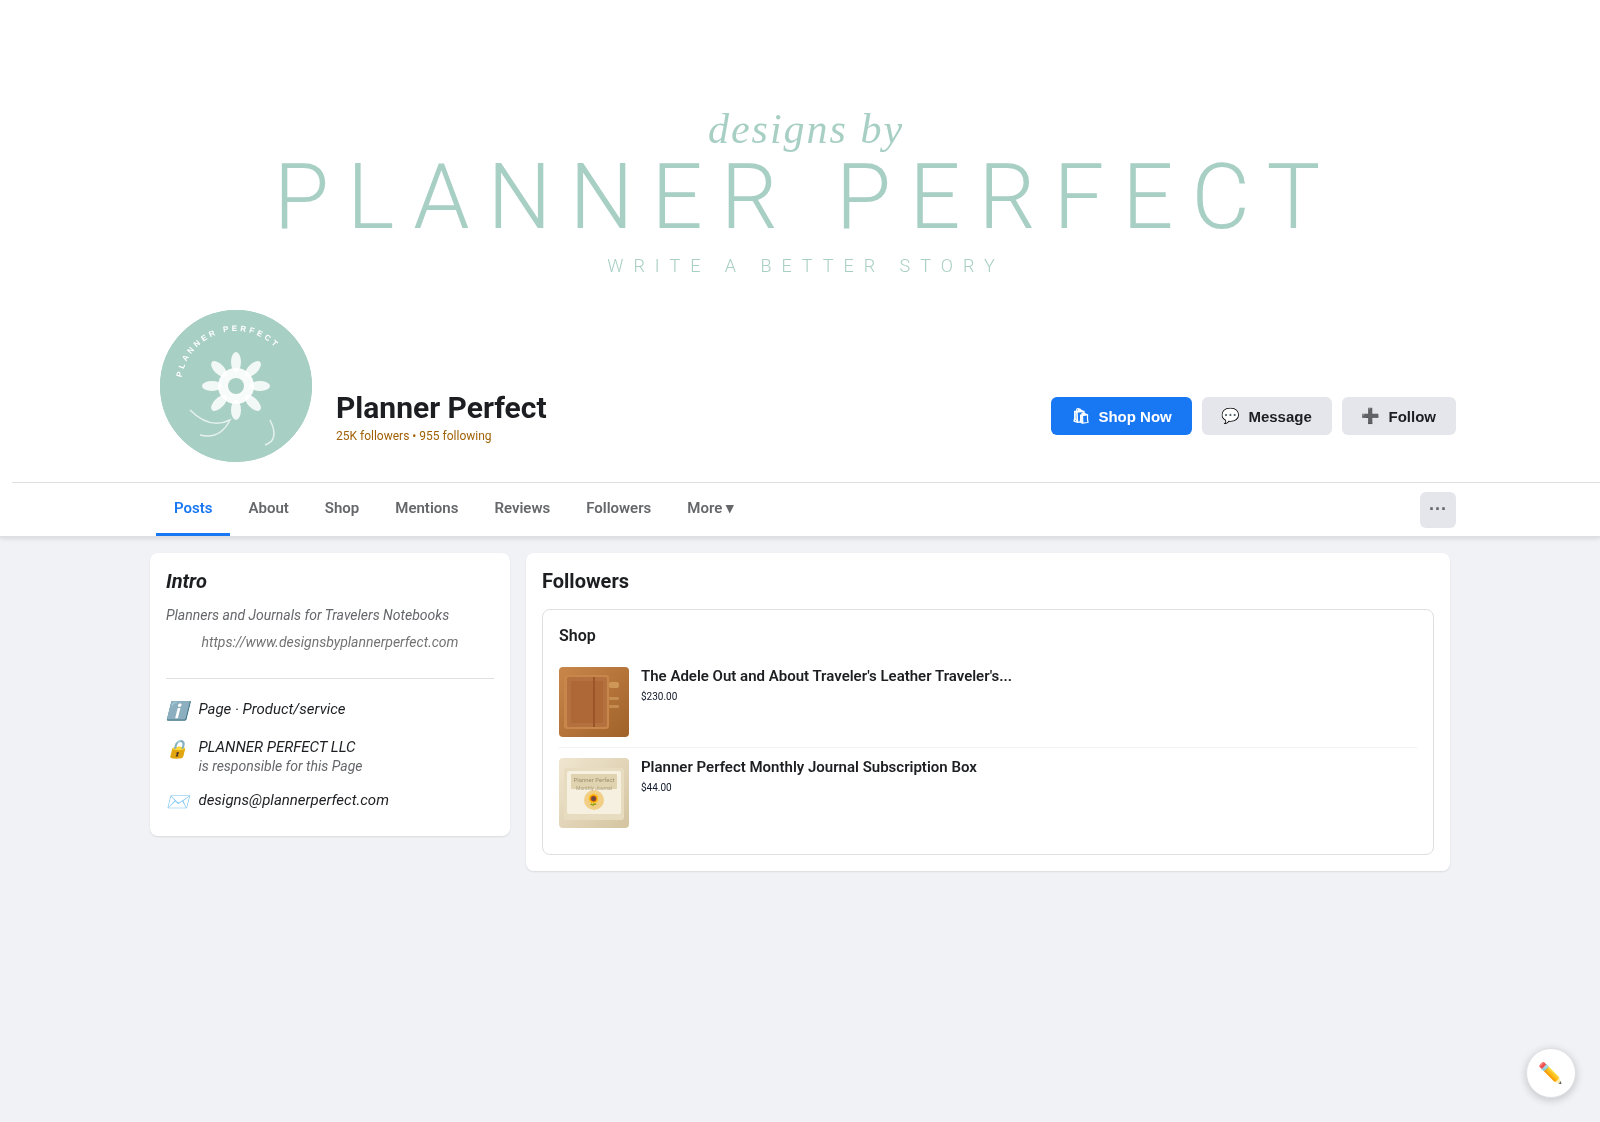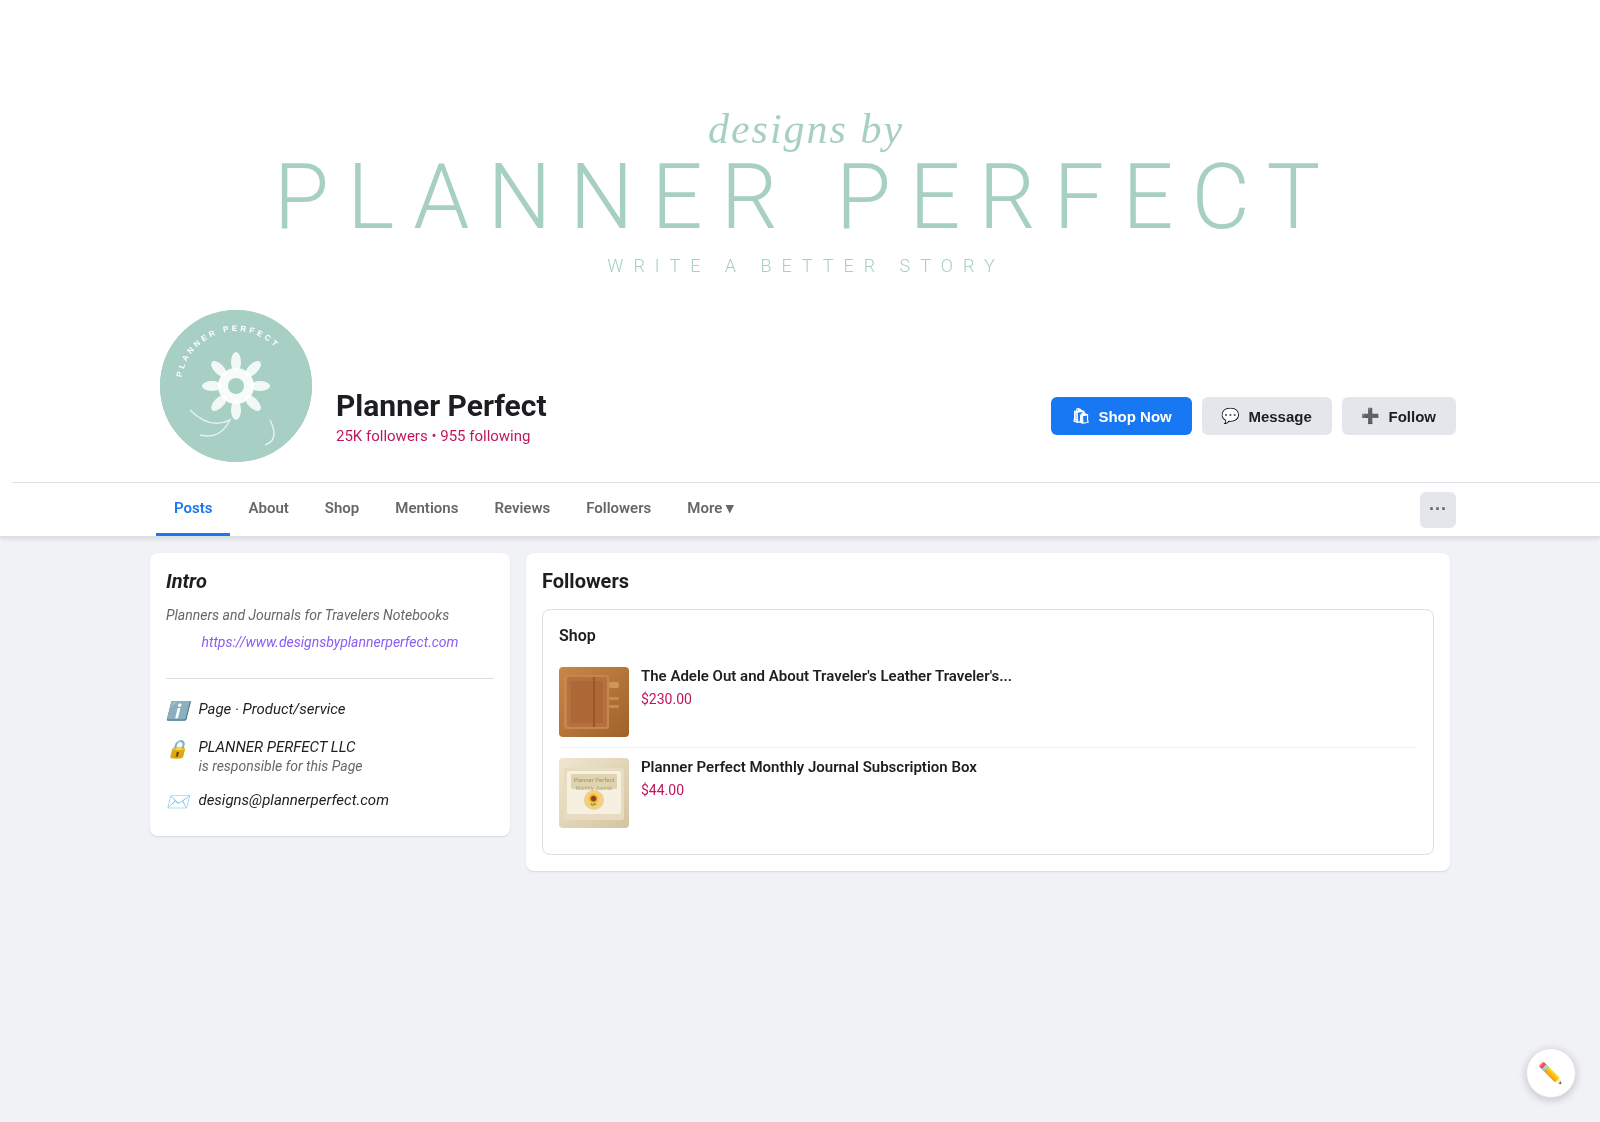--- a/index.html
+++ b/index.html
@@ -103,22 +103,22 @@
       flex: 1;
     }
 
     .profile-name {
       font-size: 30px;
       font-weight: 700;
       color: #1c1e21;
     }
 
     .profile-stats {
-      font-size: 15px;
-      color: #be185d;
+      font-size: 12px;
+      color: #a16207;
       margin-top: 4px;
     }
 
     .profile-actions {
       display: flex;
       gap: 10px;
       align-items: center;
     }
 
     .btn-shop-now {
@@ -244,21 +244,21 @@
     }
 
     .intro-description {
       font-size: 14px;
       color: #65676b;
       margin-bottom: 8px;
       line-height: 1.5;
     }
 
     .intro-link {
-      color: #8b5cf6;
+      color: #737373;
       font-size: 14px;
       text-decoration: none;
       display: block;
       text-align: center;
       margin-bottom: 28px;
     }
 
     .intro-divider {
       border: none;
       border-top: 1px solid #dddfe2;
@@ -359,22 +359,22 @@
 
     .shop-item-name {
       font-size: 15px;
       font-weight: 600;
       color: #1c1e21;
       line-height: 1.3;
       margin-bottom: 4px;
     }
 
     .shop-item-price {
-      font-size: 14px;
-      color: #be185d;
+      font-size: 10px;
+      color: #0f172a;
     }
 
     
     .edit-float {
       position: fixed;
       bottom: 24px;
       right: 24px;
       width: 50px;
       height: 50px;
       background: #fff;

